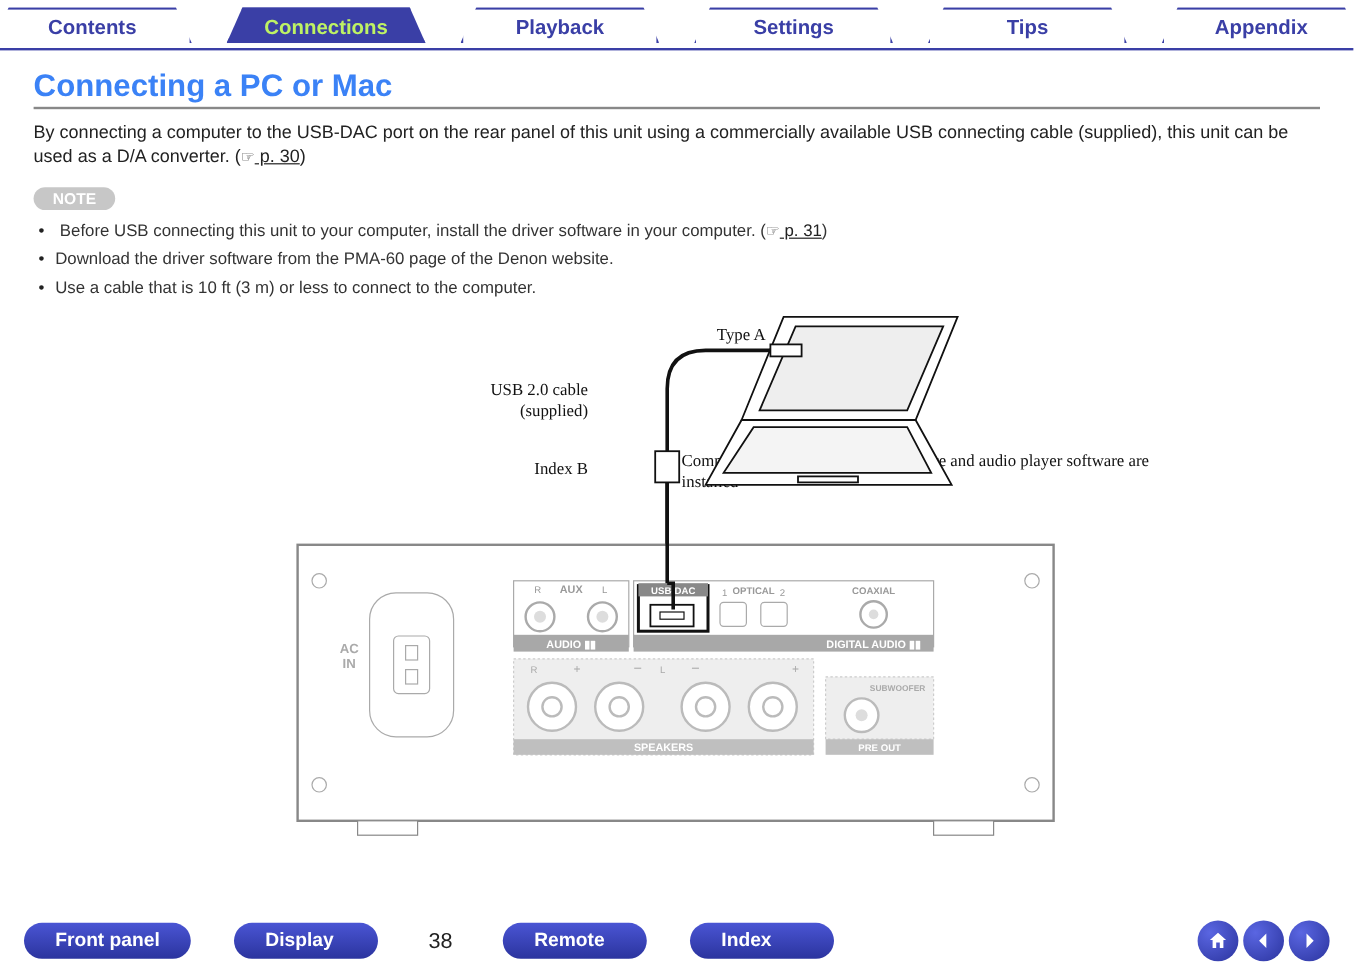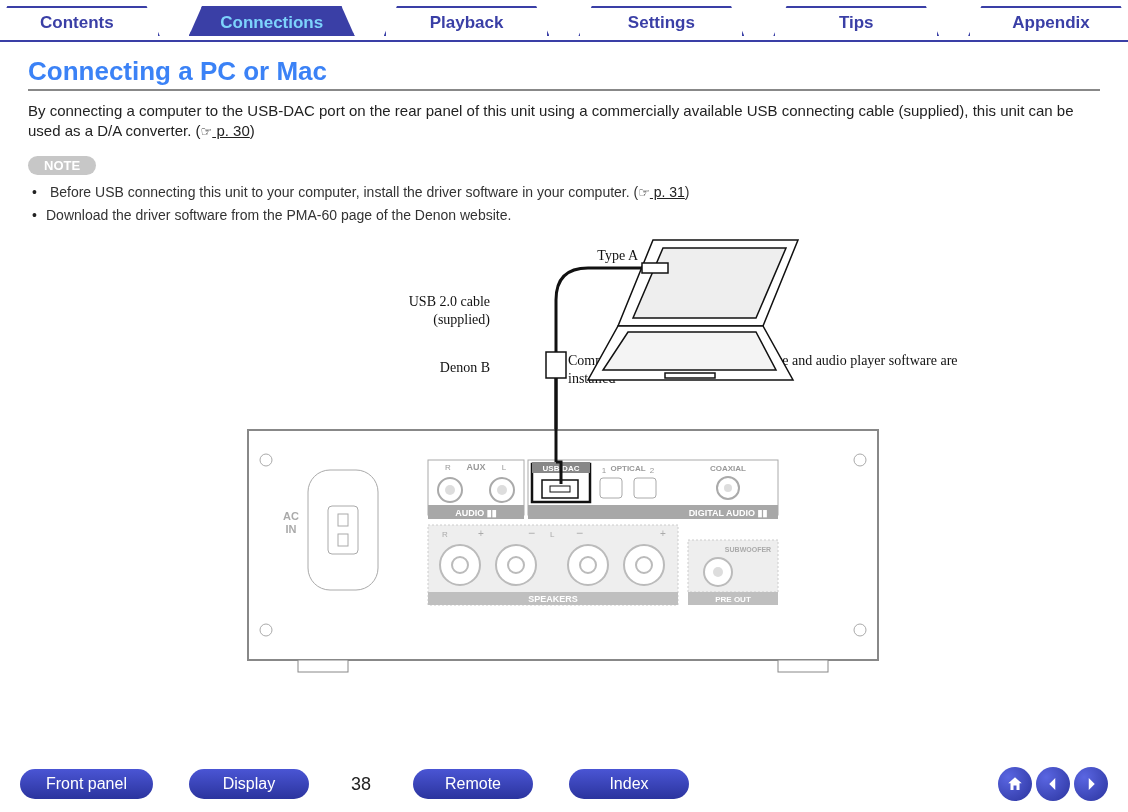--- a/index.html
+++ b/index.html
@@ -27,21 +27,21 @@
     color: #3a3fa6;
     cursor: pointer;
     clip-path: polygon(8% 0, 92% 0, 100% 100%, 0 100%);
     background: #fff;
     border: 2px solid #3a3fa6;
     border-bottom: none;
     margin: 0 -6px;
   }
   .top-tab.active {
     background: #3a3fa6;
-    color: #7dd3fc;
+    color: #bef264;
   }
 
   
   .page {
     padding: 14px 28px 0 28px;
   }
   h1 {
     font-size: 26px;
     font-weight: bold;
     color: #3b82f6;
@@ -87,28 +87,27 @@
     width: 100%;
     height: 40px;
     display: flex;
     align-items: center;
     padding: 0 20px;
     gap: 36px;
   }
   .pill-btn {
     background: linear-gradient(#4a55d4, #2b349e);
     color: #fff;
-    font-weight: normal;
+    font-weight: bold;
     font-size: 16px;
     height: 30px;
     line-height: 30px;
     padding: 0 26px;
     border-radius: 15px;
     cursor: pointer;
-    text-align: center;
     min-width: 120px;
   }
   .page-no { font-size: 18px; color: #222; font-weight: normal; padding: 0 6px; }
   .spacer { flex: 1 1 auto; }
   .nav-icons { display: flex; gap: 4px; }
   .circle-btn {
     width: 34px; height: 34px; border-radius: 50%;
     background: radial-gradient(circle at 30% 30%, #5a66e2, #2b349e);
     color: #fff; display: flex; align-items: center; justify-content: center;
     font-size: 18px; cursor: pointer;
@@ -135,29 +134,30 @@
     <span>By connecting a computer to the USB-DAC port on the rear panel of this unit using a commercially available USB connecting cable (supplied), this unit can be used as a D/A converter.  (</span><span class="hand-icon">☞</span><a> p. 30</a><span>)</span>
   </p>
 
   <div class="note-pill">NOTE</div>
 
   <ul class="notes">
     <li>
       <span>Before USB connecting this unit to your computer, install the driver software in your computer.  (</span><span class="hand-icon">☞</span><a> p. 31</a><span>)</span>
     </li>
     <li>Download the driver software from the PMA-60 page of the Denon website.</li>
+    <li>Use a cable that is 10 ft (3 m) or less to connect to the computer.</li>
   </ul>
 
   
   <div class="diagram-wrap">
 
     <div class="dlabel" style="top:18px; left:550px; text-align:right; width:60px;">Type A</div>
     <div class="dlabel left" style="top:64px;">USB 2.0 cable</div>
     <div class="dlabel left" style="top:82px;">(supplied)</div>
-    <div class="dlabel left" style="top:130px;">Denon B</div>
+    <div class="dlabel left" style="top:130px;">Index B</div>
     <div class="dlabel wide" style="top:122px;">Computer on which the driver software and audio player software are installed</div>
 
     <svg class="diagram" width="1070" height="470" viewBox="0 0 1070 470">
 
       <g stroke="#111" stroke-width="1.5" fill="#fff">
         <polygon points="625,10 770,10 735,96 590,96"></polygon>
         <polygon points="635,18 758,18 728,88 605,88" fill="#eee"></polygon>
         <polygon points="590,96 735,96 765,150 560,150"></polygon>
         <polygon points="600,102 728,102 748,140 575,140" fill="#f4f4f4"></polygon>
         <rect x="637" y="143" width="50" height="5"></rect>

